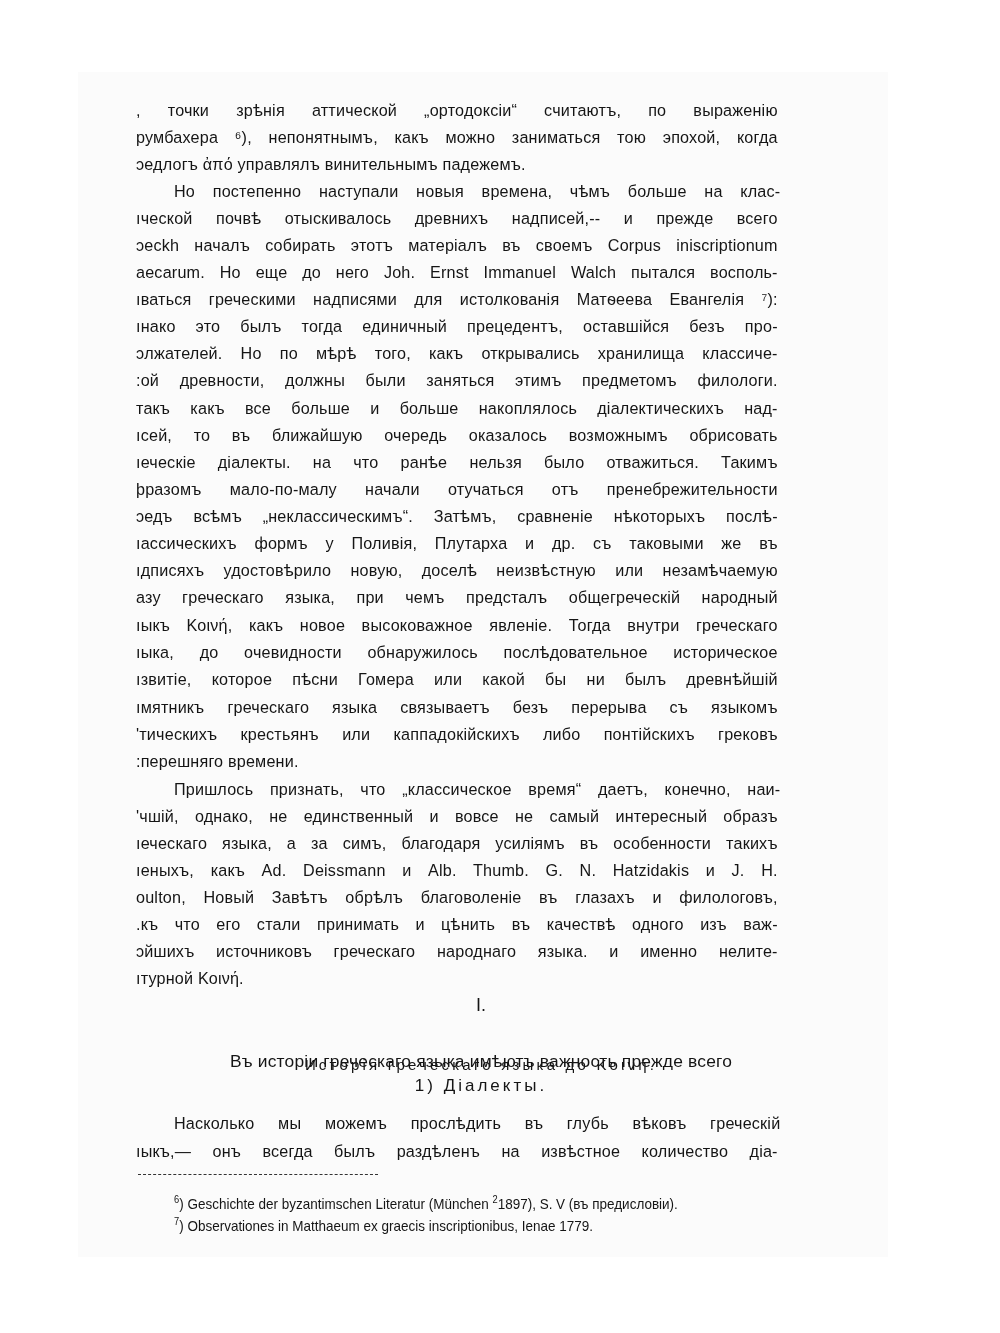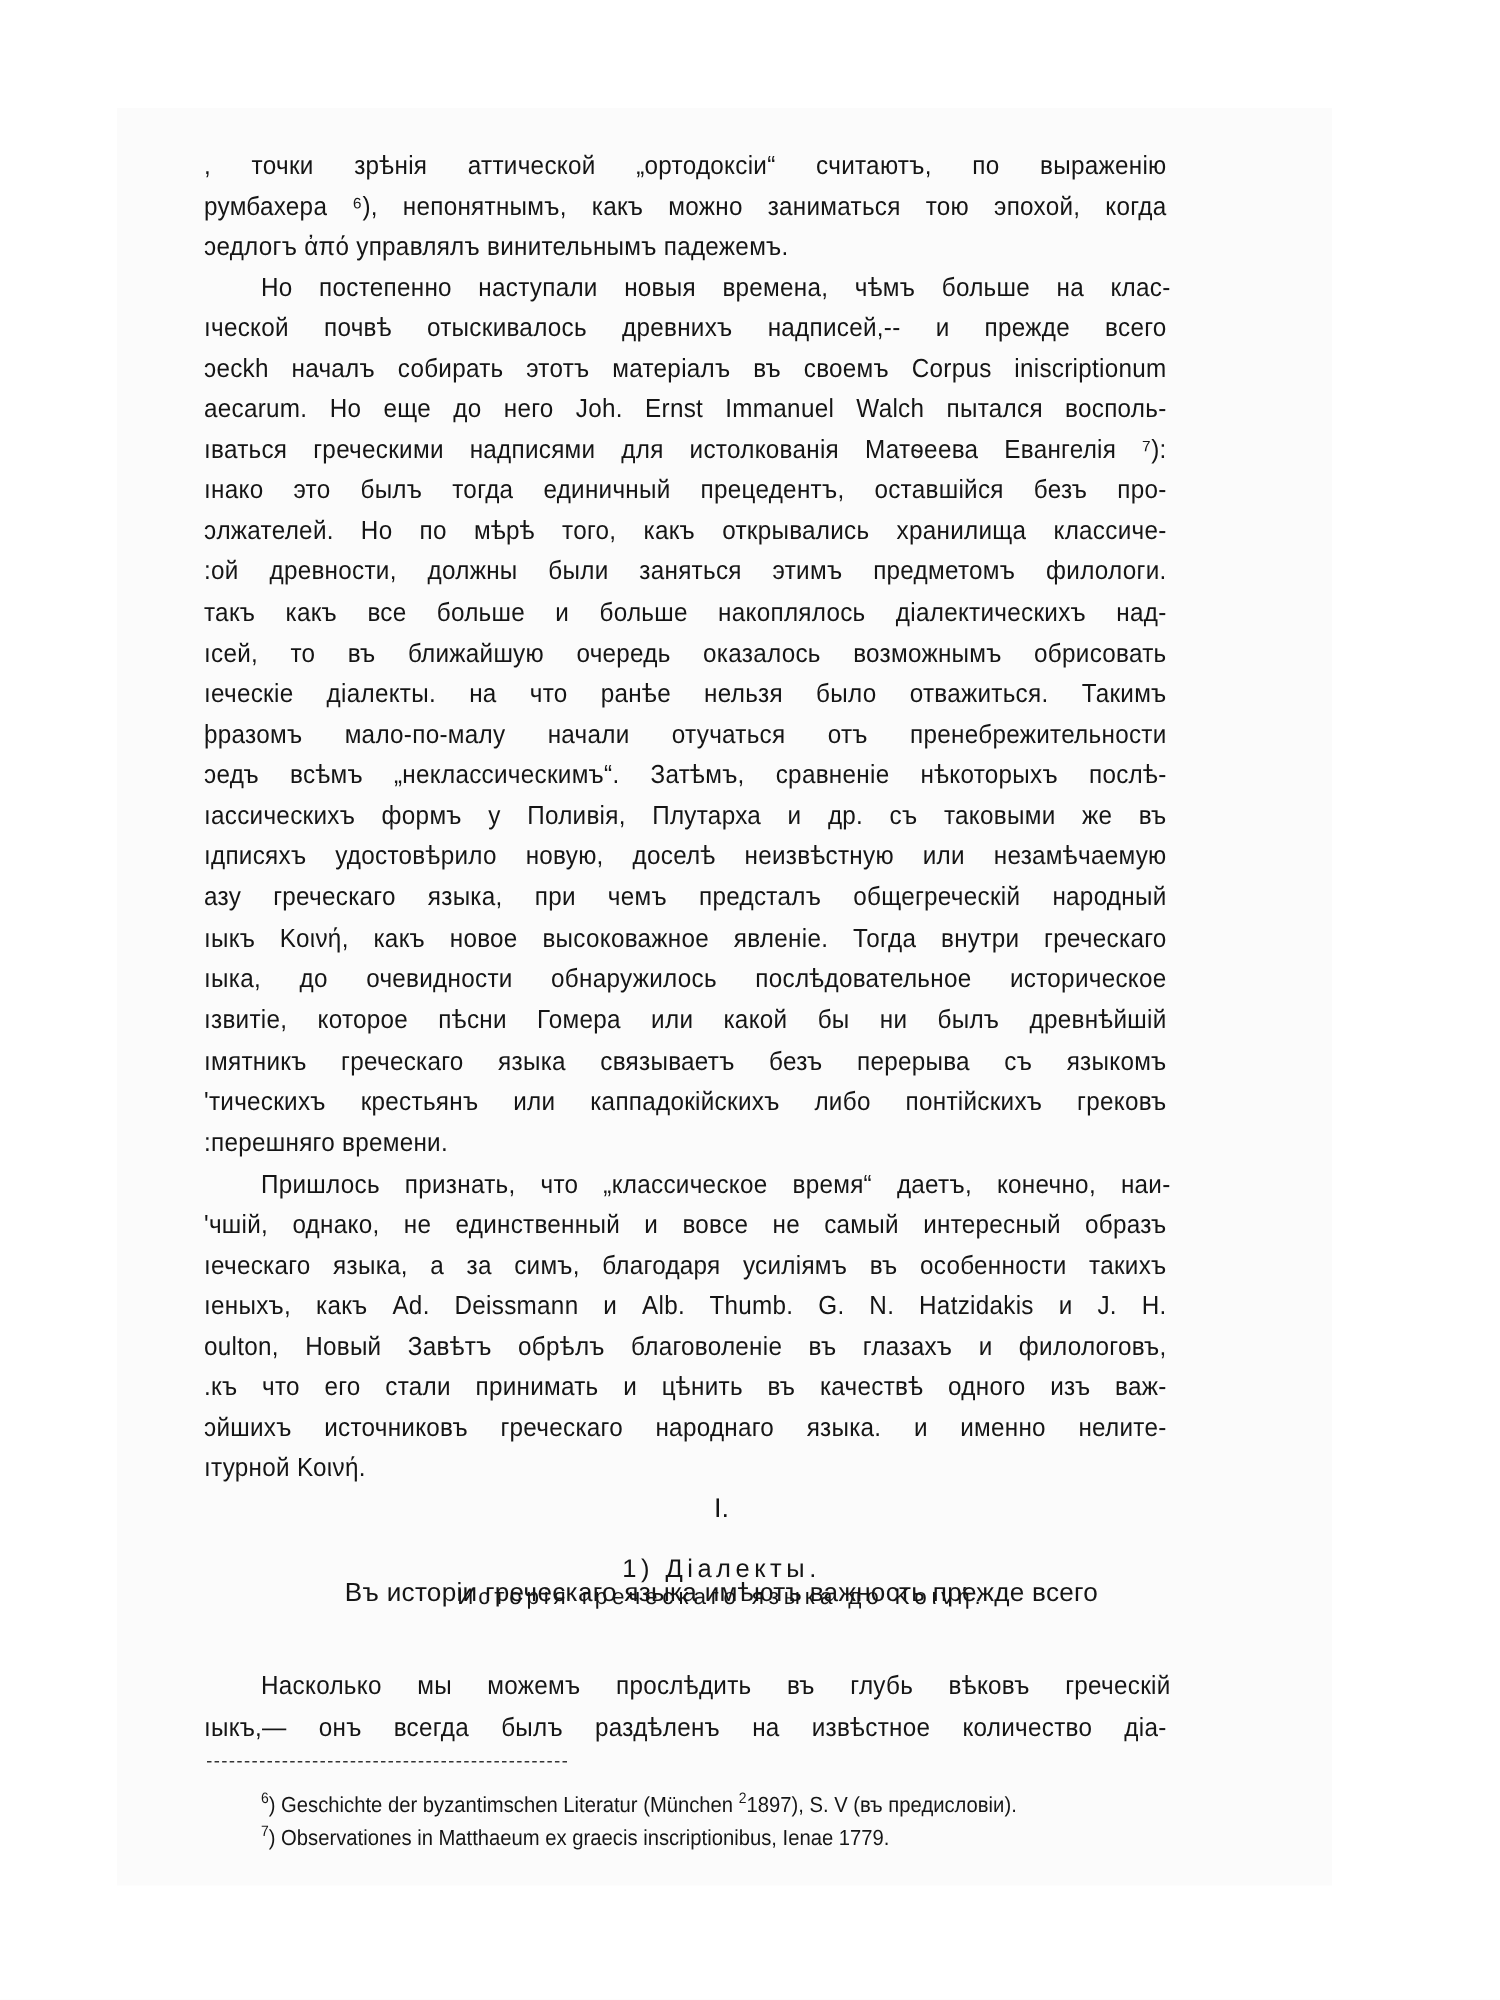--- a/index.html
+++ b/index.html
@@ -96,21 +96,21 @@
 <div class="line" style="top:833px">ıеческаго языка, а за симъ, благодаря усиліямъ въ особенности такихъ</div>
 <div class="line" style="top:860px">ıеныхъ, какъ Ad. Deissmann и Alb. Thumb. G. N. Hatzidakis и J. H.</div>
 <div class="line" style="top:887px">oulton, Новый Завѣтъ обрѣлъ благоволеніе въ глазахъ и филологовъ,</div>
 <div class="line" style="top:914px">.къ что его стали принимать и цѣнить въ качествѣ одного изъ важ-</div>
 <div class="line" style="top:941px">ɔйшихъ источниковъ греческаго народнаго языка. и именно нелите-</div>
 <div class="line last" style="top:968px">ıтурной Κοινή.</div>
 
 <div class="center sec-num" style="top:995px">I.</div>
 <div class="center sec-title" style="top:1024px">Исторія греческаго языка до Κοινή.</div>
 <div class="center sec-intro" style="top:1051px">Въ исторіи греческаго языка имѣютъ важность прежде всего</div>
-<div class="center sub-title" style="top:1036px">1) Діалекты.</div>
+<div class="center sub-title" style="top:1076px">1) Діалекты.</div>
 
 <div class="line indent" style="top:1113px">Насколько мы можемъ прослѣдить въ глубь вѣковъ греческій</div>
 <div class="line" style="top:1141px">ıыкъ,— онъ всегда былъ раздѣленъ на извѣстное количество діа-</div>
 
 <div class="rule"></div>
 
 <div class="fn" style="top:1191px">
   <sup>6</sup><span>) </span><span>Geschichte der byzantimschen Literatur (München </span><sup>2</sup><span>1897), S. V (въ предисловіи).</span>
 </div>
 <div class="fn" style="top:1213px">

